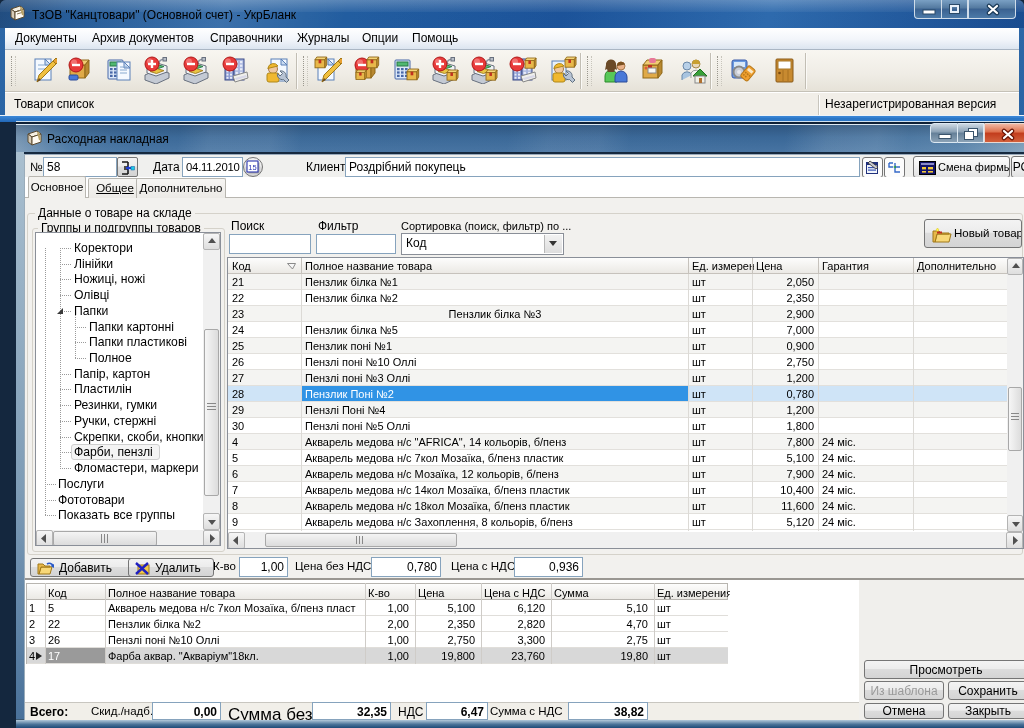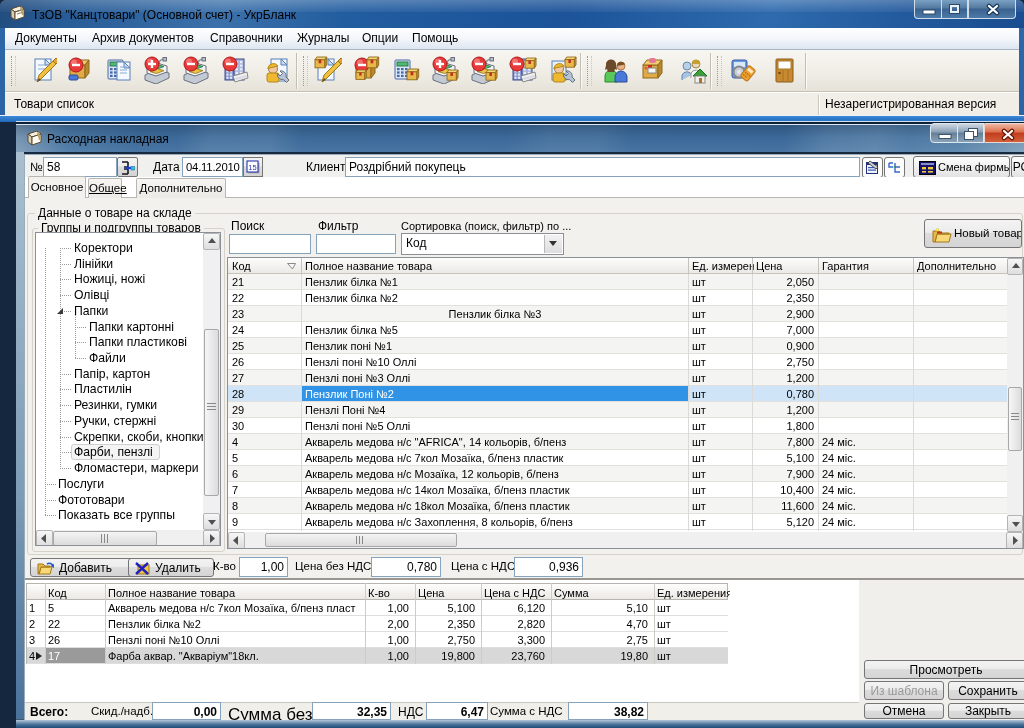--- a/index.html
+++ b/index.html
@@ -439,21 +439,21 @@
       <div class="btn7" style="left:93px;top:2px;width:21px;height:20px;border-radius:2px;">
         <svg width="16" height="16" style="margin-top:2px" viewBox="0 0 16 16">
           <path d="M2 2 h6 M8 2 v5 M8 7 h-4 M8 9 h-4 M8 9 v5 M8 14 h-6" stroke="#181818" stroke-width="1.6" fill="none"></path>
           <path d="M6 8 h5" stroke="#2040d0" stroke-width="2"></path>
           <path d="M9 5.5 L6 8 L9 10.5 Z" fill="#2040d0"></path>
           <rect x="11" y="6.5" width="3.5" height="3.5" fill="#20c8e8" stroke="#1060a0" stroke-width="0.5"></rect>
         </svg>
       </div>
       <span class="ab" style="left:129px;top:5px;">Дата</span>
       <div class="inp" style="left:158px;top:2px;width:61px;height:20px;font-size:11.3px;letter-spacing:-0.2px;">04.11.2010</div>
-      <div class="btn7" style="left:219px;top:2px;width:20px;height:20px;border-radius:0;">
+      <div class="btn7" style="left:219px;top:2px;width:20px;height:20px;border-radius:10px;">
         <svg width="15" height="15" style="margin-top:2px" viewBox="0 0 15 15">
           <rect x="2.5" y="2.5" width="11" height="11" fill="#a8a8a8"></rect>
           <rect x="1" y="1" width="11" height="11" fill="#ffffff" stroke="#2a35b0" stroke-width="1.1"></rect>
           <text x="6.5" y="9.6" font-size="7.5" text-anchor="middle" fill="#2a35b0" font-family="Liberation Sans">15</text>
         </svg>
       </div>
       <span class="ab" style="left:282px;top:5px;">Клиент</span>
       <div class="inp" style="left:321px;top:2px;width:515px;height:20px;">Роздрібний покупець</div>
       <div class="btn7" style="left:838px;top:2px;width:21px;height:21px;border-radius:3px;background:#fcfcfc;">
         <svg width="15" height="15" style="margin-top:2px" viewBox="0 0 15 15">
@@ -479,21 +479,21 @@
           <rect x="3" y="10" width="4" height="1.6" fill="#f2c83a"></rect>
               <rect x="9" y="10" width="5" height="1.6" fill="#f2c83a"></rect>
         </svg>
         <span style="position:absolute;left:24px;top:4px;font-size:11px;white-space:nowrap;">Смена фирмы</span>
       </div>
       <div class="btn7" style="left:987px;top:1px;width:20px;height:22px;background:linear-gradient(180deg,#fdfdfd,#f0f0f0 50%,#e2e2e2);"><span style="position:relative;top:3px;">РС</span></div>
     </div>
 
     <div class="ab" style="left:0;top:23px;width:1008px;height:21px;background:#ffffff;"></div>
     <div class="ab" style="left:0;top:43px;width:1008px;height:1px;background:#b8b6b0;"></div>
-    <div class="ab" style="left:64px;top:24px;width:34px;height:20px;border:1px solid #b8b6b0;border-bottom:none;border-radius:2px 2px 0 0;background:linear-gradient(180deg,#f6f5f3,#eceae6);box-sizing:border-box;text-align:center;padding-top:3px;font-size:11.5px;text-decoration:underline;">Общее</div>
+    <div class="ab" style="left:64px;top:24px;width:54px;height:20px;border:1px solid #b8b6b0;border-bottom:none;border-radius:2px 2px 0 0;background:linear-gradient(180deg,#f6f5f3,#eceae6);box-sizing:border-box;text-align:center;padding-top:3px;font-size:11.5px;text-decoration:underline;">Общее</div>
     <div class="ab" style="left:112px;top:24px;width:90px;height:20px;border:1px solid #b8b6b0;border-bottom:none;border-radius:2px 2px 0 0;background:linear-gradient(180deg,#f6f5f3,#eceae6);box-sizing:border-box;text-align:center;padding-top:3px;font-size:11.5px;">Дополнительно</div>
     <div class="ab" style="left:4px;top:22px;width:58px;height:22px;border:1px solid #b8b6b0;border-bottom:none;border-radius:2px 2px 0 0;background:#f2f1ee;box-sizing:border-box;text-align:center;padding-top:4px;font-size:11.5px;">Основное</div>
 
     <div class="ab" style="left:3px;top:59px;width:994px;height:340px;border:1px solid #d5d2ca;border-radius:3px;"></div>
     <div class="ab" style="left:11px;top:52px;background:#f2f1ee;padding:0 3px;">Данные о товаре на складе</div>
 
     <div class="ab" style="left:8px;top:74px;width:191px;height:322px;border:1px solid #d5d2ca;border-radius:3px;"></div>
     <div class="ab" style="left:14px;top:67px;background:#f2f1ee;padding:0 3px;">Группы и подгруппы товаров</div>
     <div class="ab" id="tree" style="left: 11px; top: 78px; width: 186px; height: 314px; background: rgb(255, 255, 255); border: 1px solid rgb(138, 143, 152); box-sizing: border-box; overflow: hidden; font-size: 12.2px;">
           <div class="ab" style="left:9px;top:15px;width:1px;height:267.24px;background-image:repeating-linear-gradient(180deg,#9a9a9a 0 1px,transparent 1px 2px);"></div>
@@ -510,21 +510,21 @@
           <div class="ab" style="left:24px;top:78px;width:11px;height:1px;background-image:repeating-linear-gradient(90deg,#9a9a9a 0 1px,transparent 1px 2px);"></div>
           <svg class="ab" style="left:20px;top:74px;" width="9" height="9">
             <polygon points="7,1 7,7 1,7" fill="#3a3a3a"></polygon>
           </svg>
           <div class="ab" style="left:38px;top:70px;height:16px;line-height:16px;white-space:nowrap;">Папки</div>
           <div class="ab" style="left:39px;top:94px;width:11px;height:1px;background-image:repeating-linear-gradient(90deg,#9a9a9a 0 1px,transparent 1px 2px);"></div>
           <div class="ab" style="left:53px;top:86px;height:16px;line-height:16px;white-space:nowrap;">Папки картонні</div>
           <div class="ab" style="left:39px;top:109px;width:11px;height:1px;background-image:repeating-linear-gradient(90deg,#9a9a9a 0 1px,transparent 1px 2px);"></div>
           <div class="ab" style="left:53px;top:101px;height:16px;line-height:16px;white-space:nowrap;">Папки пластикові</div>
           <div class="ab" style="left:39px;top:125px;width:11px;height:1px;background-image:repeating-linear-gradient(90deg,#9a9a9a 0 1px,transparent 1px 2px);"></div>
-          <div class="ab" style="left:53px;top:117px;height:16px;line-height:16px;white-space:nowrap;">Файли</div>
+          <div class="ab" style="left:53px;top:117px;height:16px;line-height:16px;white-space:nowrap;">Полное</div>
           <div class="ab" style="left:24px;top:141px;width:11px;height:1px;background-image:repeating-linear-gradient(90deg,#9a9a9a 0 1px,transparent 1px 2px);"></div>
           <div class="ab" style="left:38px;top:133px;height:16px;line-height:16px;white-space:nowrap;">Папір, картон</div>
           <div class="ab" style="left:24px;top:156px;width:11px;height:1px;background-image:repeating-linear-gradient(90deg,#9a9a9a 0 1px,transparent 1px 2px);"></div>
           <div class="ab" style="left:38px;top:148px;height:16px;line-height:16px;white-space:nowrap;">Пластилін</div>
           <div class="ab" style="left:24px;top:172px;width:11px;height:1px;background-image:repeating-linear-gradient(90deg,#9a9a9a 0 1px,transparent 1px 2px);"></div>
           <div class="ab" style="left:38px;top:164px;height:16px;line-height:16px;white-space:nowrap;">Резинки, гумки</div>
           <div class="ab" style="left:24px;top:188px;width:11px;height:1px;background-image:repeating-linear-gradient(90deg,#9a9a9a 0 1px,transparent 1px 2px);"></div>
           <div class="ab" style="left:38px;top:180px;height:16px;line-height:16px;white-space:nowrap;">Ручки, стержні</div>
           <div class="ab" style="left:24px;top:204px;width:11px;height:1px;background-image:repeating-linear-gradient(90deg,#9a9a9a 0 1px,transparent 1px 2px);"></div>
           <div class="ab" style="left:38px;top:196px;height:16px;line-height:16px;white-space:nowrap;">Скрепки, скоби, кнопки</div>

